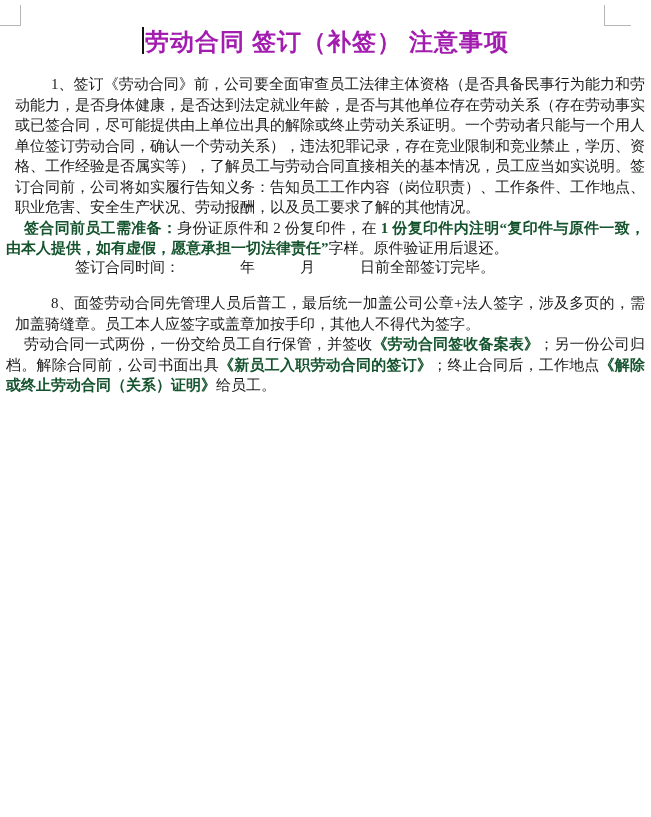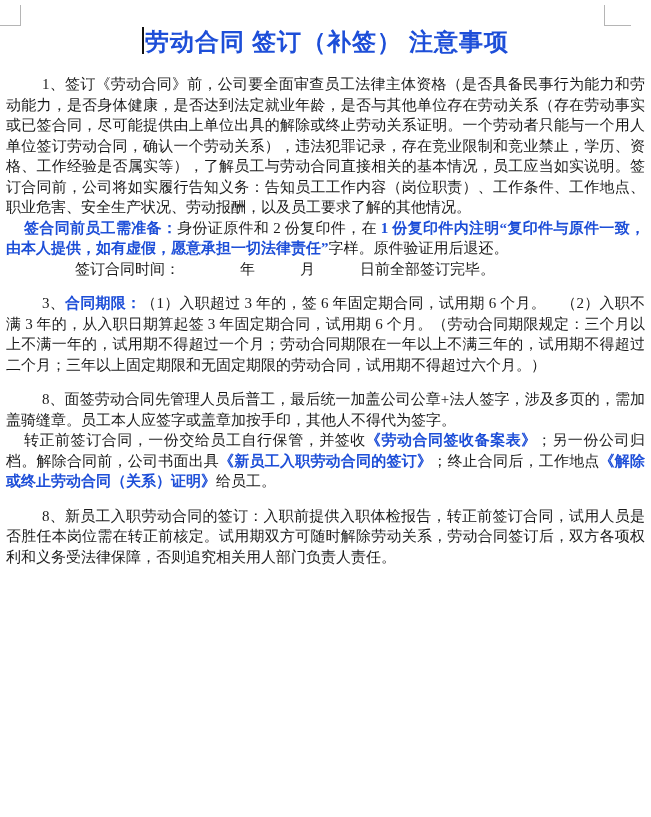--- a/index.html
+++ b/index.html
@@ -26,63 +26,61 @@
   .content{
     position:absolute;
     left:6px;right:6px;top:24px;
   }
   .title{
     text-align:center;
     font-size:24px;
     font-weight:bold;
     line-height:36px;
     letter-spacing:1px;
-    color:#1d4ed8;
+    color:#a21caf;
     white-space:nowrap;
   }
   .cursor{
     display:inline-block;
     width:0;height:27px;
     border-left:2px solid #111;
     margin-right:1px;
     vertical-align:-4px;
   }
   .body-text p{
     margin:0;
     font-size:15px;
     line-height:20.5px;
     text-align:justify;
     word-break:break-all;
     color:#1a1a1a;
   }
-  p.indent{text-indent:2.4em;}
+  p.indent{text-indent:2.4em;margin-left:9px;}
   p.indent-sm{text-indent:1.2em;}
-  p.indent-lg{text-indent:4.6em;}
+  p.indent-lg{text-indent:4.6em;font-family:Liberation Mono, monospace;}
   p.section{margin-top:14px;}
   .body-text{margin-top:14px;}
-  .seg-b{font-weight:bold;color:#1d4ed8;}
+  .seg-b{font-weight:bold;color:#14532d;}
 </style>
 </head>
 <body>
 
 <div class="page">
 
   <div class="crop crop-tl-h"></div>
   <div class="crop crop-tl-v"></div>
   <div class="crop crop-tr-h"></div>
   <div class="crop crop-tr-v"></div>
 
   <div class="content">
 
     <div class="title"><span class="cursor"></span><span>劳动合同 签订（补签） 注意事项</span></div>
 
     <div class="body-text">
       <p class="indent"><span>1、签订《劳动合同》前，公司要全面审查员工法律主体资格（是否具备民事行为能力和劳动能力，是否身体健康，是否达到法定就业年龄，是否与其他单位存在劳动关系（存在劳动事实或已签合同，尽可能提供由上单位出具的解除或终止劳动关系证明。一个劳动者只能与一个用人单位签订劳动合同，确认一个劳动关系），违法犯罪记录，存在竞业限制和竞业禁止，学历、资格、工作经验是否属实等），了解员工与劳动合同直接相关的基本情况，员工应当如实说明。签订合同前，公司将如实履行告知义务：告知员工工作内容（岗位职责）、工作条件、工作地点、职业危害、安全生产状况、劳动报酬，以及员工要求了解的其他情况。</span></p>
       <p class="indent-sm"><span class="seg-b">签合同前员工需准备：</span><span>身份证原件和 2 份复印件，在 </span><span class="seg-b">1 份复印件内注明“复印件与原件一致，由本人提供，如有虚假，愿意承担一切法律责任”</span><span>字样。原件验证用后退还。</span></p>
       <p class="indent-lg"><span>签订合同时间：　　　　年　　　月　　　日前全部签订完毕。</span></p>
-      <p class="indent section"><span>3、</span><span class="seg-b">合同期限：</span><span>（1）入职超过 3 年的，签 6 年固定期合同，试用期 6 个月。　（2）入职不满 3 年的，从入职日期算起签 3 年固定期合同，试用期 6 个月。（劳动合同期限规定：三个月以上不满一年的，试用期不得超过一个月；劳动合同期限在一年以上不满三年的，试用期不得超过二个月；三年以上固定期限和无固定期限的劳动合同，试用期不得超过六个月。）</span></p>
       <p class="indent section"><span>8、面签劳动合同先管理人员后普工，最后统一加盖公司公章+法人签字，涉及多页的，需加盖骑缝章。员工本人应签字或盖章加按手印，其他人不得代为签字。</span></p>
-      <p class="indent-sm"><span>转正前签订合同，一份交给员工自行保管，并签收</span><span class="seg-b">《劳动合同签收备案表》</span><span>；另一份公司归档。解除合同前，公司书面出具</span><span class="seg-b">《新员工入职劳动合同的签订》</span><span>；终止合同后，工作地点</span><span class="seg-b">《解除或终止劳动合同（关系）证明》</span><span>给员工。</span></p>
-      <p class="indent section"><span>8、新员工入职劳动合同的签订：入职前提供入职体检报告，转正前签订合同，试用人员是否胜任本岗位需在转正前核定。试用期双方可随时解除劳动关系，劳动合同签订后，双方各项权利和义务受法律保障，否则追究相关用人部门负责人责任。</span></p>
+      <p class="indent-sm"><span>劳动合同一式两份，一份交给员工自行保管，并签收</span><span class="seg-b">《劳动合同签收备案表》</span><span>；另一份公司归档。解除合同前，公司书面出具</span><span class="seg-b">《新员工入职劳动合同的签订》</span><span>；终止合同后，工作地点</span><span class="seg-b">《解除或终止劳动合同（关系）证明》</span><span>给员工。</span></p>
 
     </div>
   </div>
 </div>
 
 </body></html>

